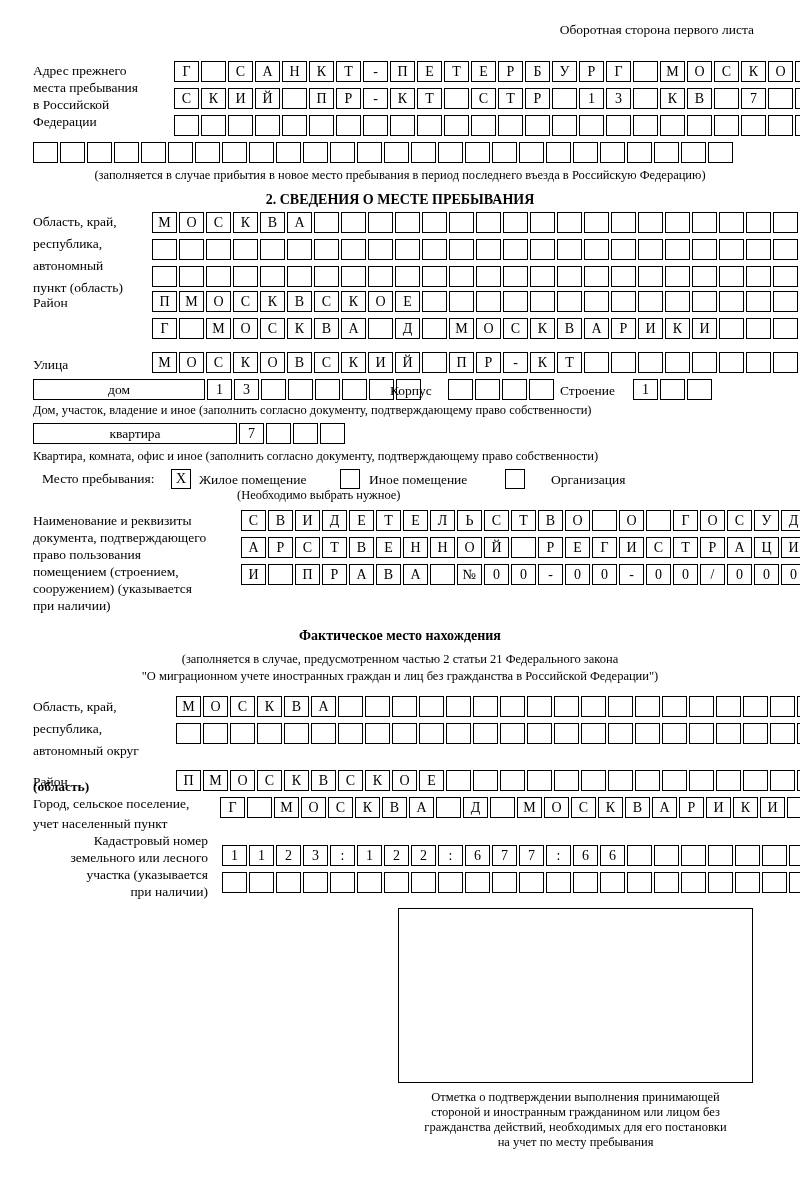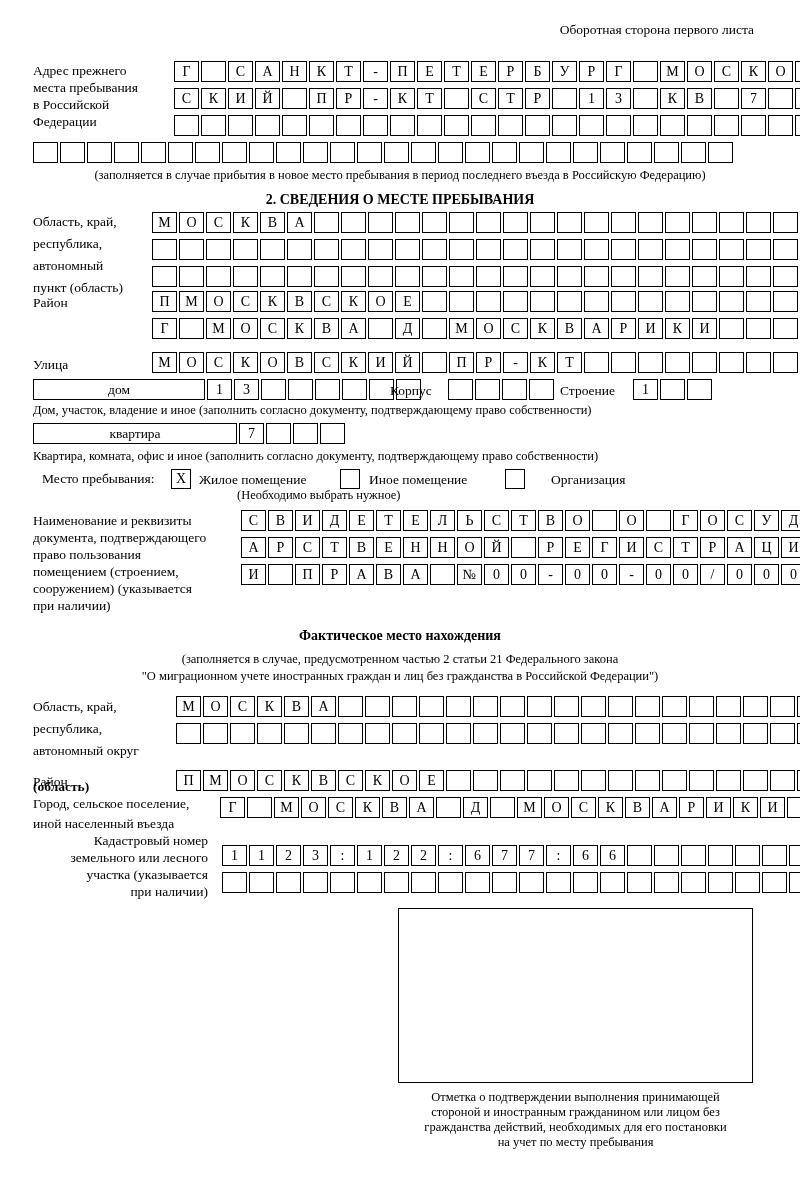--- a/index.html
+++ b/index.html
@@ -587,21 +587,21 @@
       <div class="cell"></div>
       <div class="cell"></div>
       <div class="cell"></div>
       <div class="cell"></div>
       <div class="cell"></div>
       <div class="cell"></div>
     </div>
 
   <div class="abs" style="left:33px; top:795px; width:165px;">
     <div class="lbl">Город, сельское поселение,</div>
-    <div class="lbl" style="margin-top:3px;">иной населенный въезда</div>
+    <div class="lbl" style="margin-top:3px;">учет населенный пункт</div>
   </div>
   <div class="abs boxrow" id="s3-city" style="left:220px; top:797px;">
       <div class="cell">Г</div>
       <div class="cell"></div>
       <div class="cell">М</div>
       <div class="cell">О</div>
       <div class="cell">С</div>
       <div class="cell">К</div>
       <div class="cell">В</div>
       <div class="cell">А</div>

